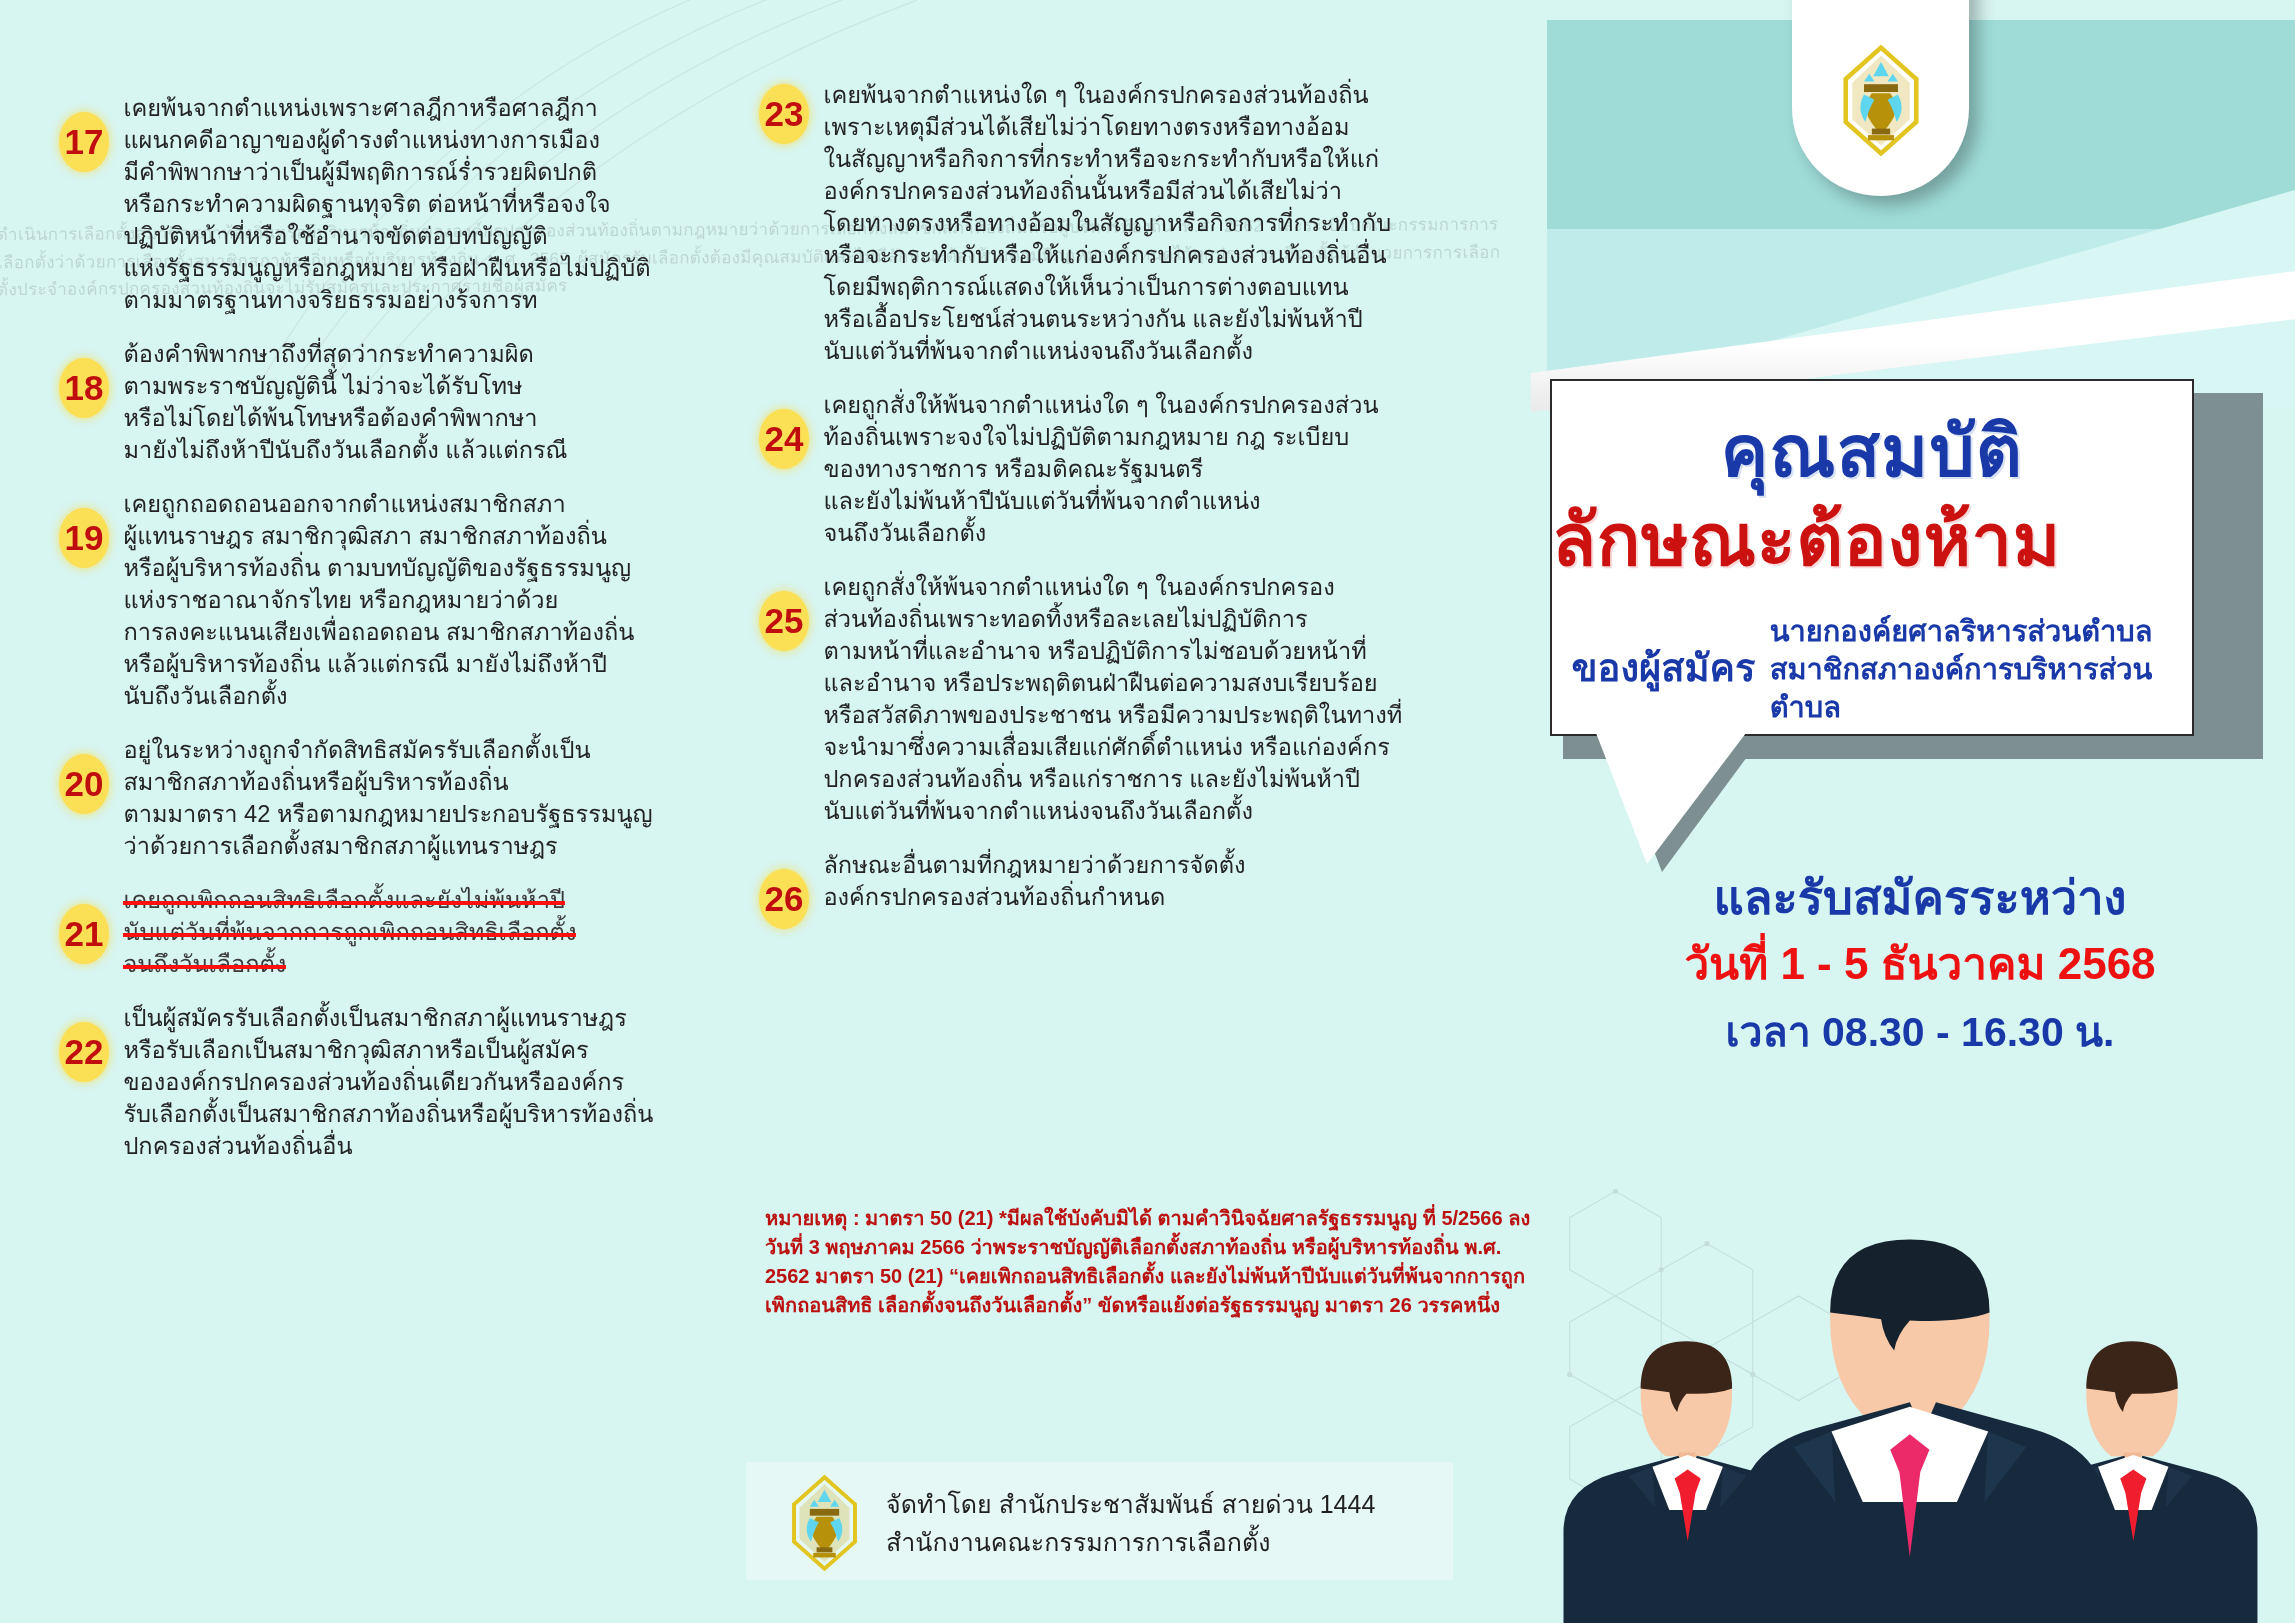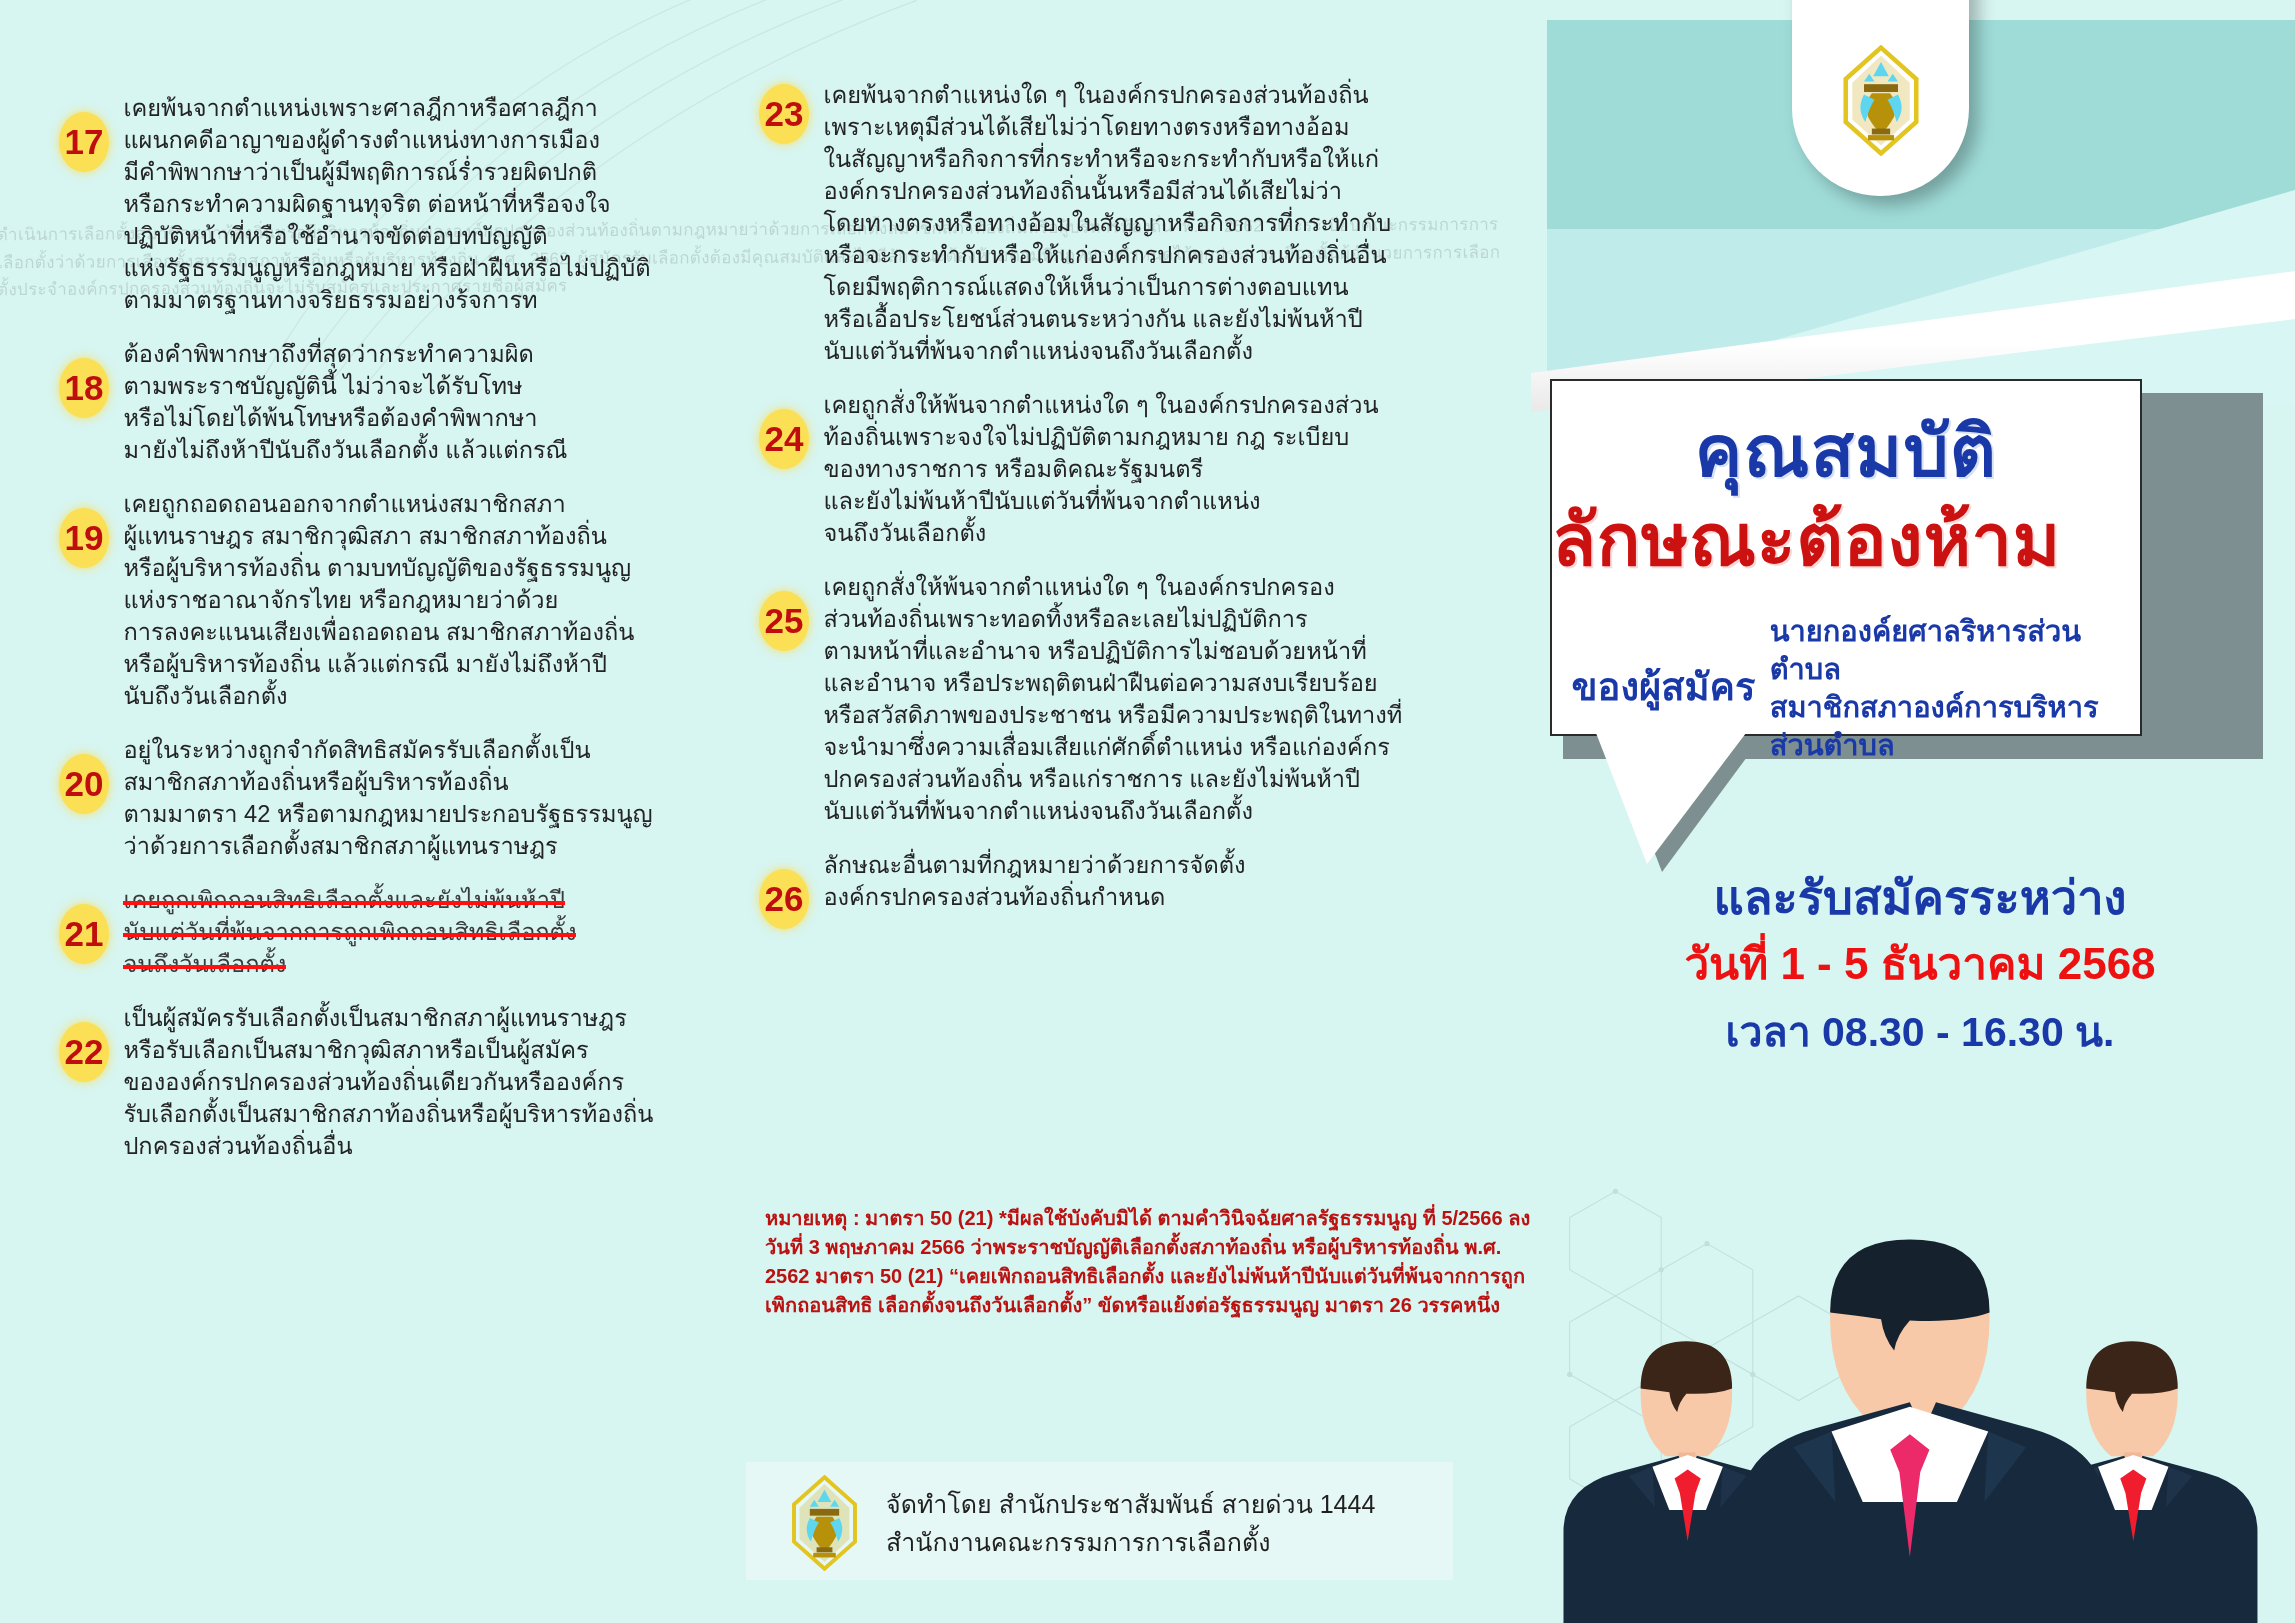--- a/index.html
+++ b/index.html
@@ -79,21 +79,21 @@
     background:#ff1111;
   }
   .ln { display:block; }
 
   
   .bubble-shadow {
     position:absolute; left:1563px; top:393px; width:700px; height:366px;
     background:#7d8f90;
   }
   .bubble {
-    position:absolute; left:1550px; top:379px; width:592px; height:357px;
+    position:absolute; left:1550px; top:379px; width:644px; height:357px;
     background:#ffffff; border:2.6px solid #2b2b2b;
   }
   .bubble-tail {
     position:absolute; left:1596px; top:733px; width:150px; height:131px;
     background:#fff;
     clip-path: polygon(0% 0%, 100% 0%, 34% 100%);
   }
   .bubble-tail-shadow {
     position:absolute; left:1611px; top:738px; width:150px; height:134px;
     background:#7d8f90;

